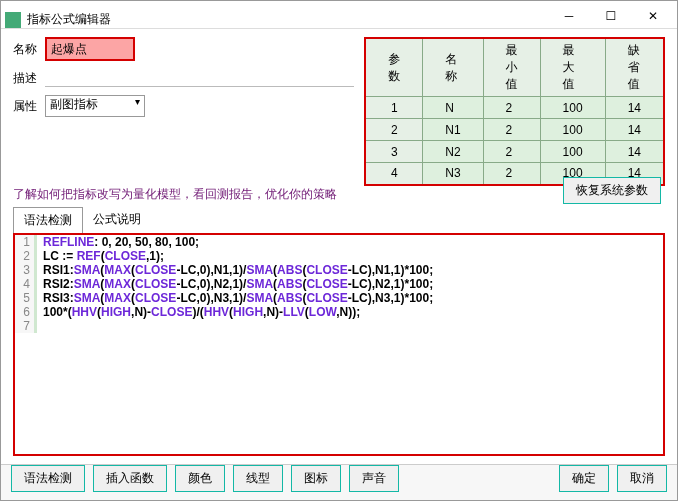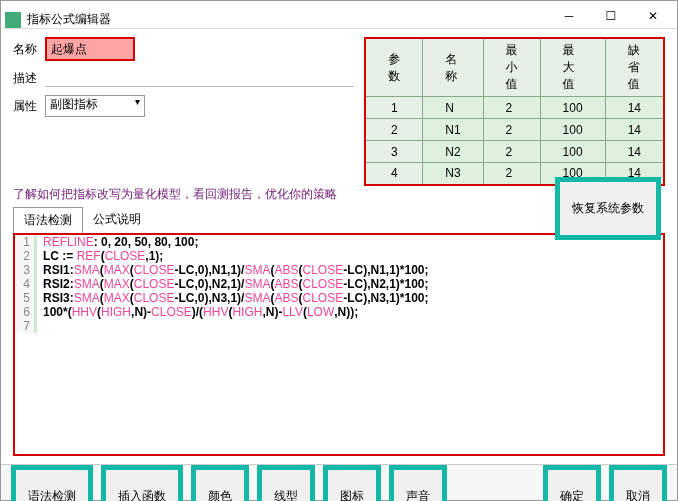--- a/index.html
+++ b/index.html
@@ -26,24 +26,24 @@
 .paramtable td.idx{text-align:center;background:#e6f0e6;width:40px}
 .helplink{color:#701a75;margin:0 0;cursor:pointer}
 .restore-btn{position:absolute;right:16px;top:148px;border:1px solid #999;background:#f5f5f5;padding:3px 10px}
 .tabs{display:flex;margin-top:4px}
 .tab{padding:4px 10px;border-bottom:1px solid #b91c1c}
 .tab.active{border:1px solid #999;border-bottom:1px solid #fff;background:#fff}
 .codebox{border:2px solid #d40000;flex:1;margin-top:-1px;background:#fff;font-family:Consolas,monospace;font-size:13px;overflow:auto}
 .codeline{display:flex}
 .ln{width:22px;text-align:right;color:#888;padding-right:4px;user-select:none;background:#f7f7f7;border-right:3px solid #d0e8d0}
 .ct{padding-left:6px;white-space:pre;font-weight:bold}
-.kw{color:#ec4899;font-weight:normal}
+.kw{color:#6d28d9;font-weight:bold}
 .fn{color:#000}
 .footer{height:36px;border-top:1px solid #ccc;display:flex;align-items:flex-start;padding:0 10px;gap:8px;background:#f7f7f7}
-.btn{border:5px solid #14b8a6;background:#f0f0f0;padding:18px 12px}
+.btn{border:1px solid #14b8a6;background:#f0f0f0;padding:4px 12px}
 .spacer{flex:1}
 </style>
 </head>
 <body>
 
 <div class="window">
   <div class="titlebar">
     <div class="icon"></div>
     <div class="title">指标公式编辑器</div>
     <div class="winbtns">

